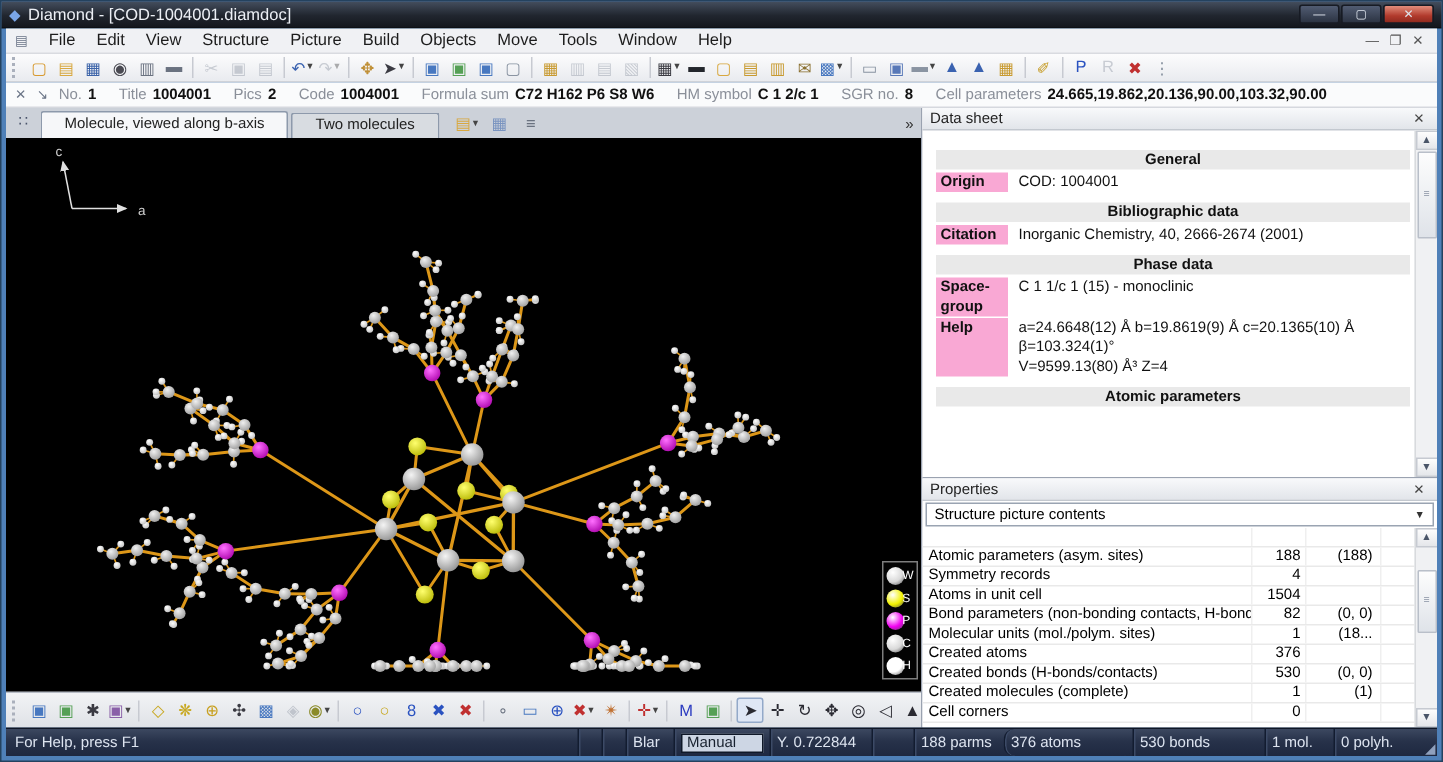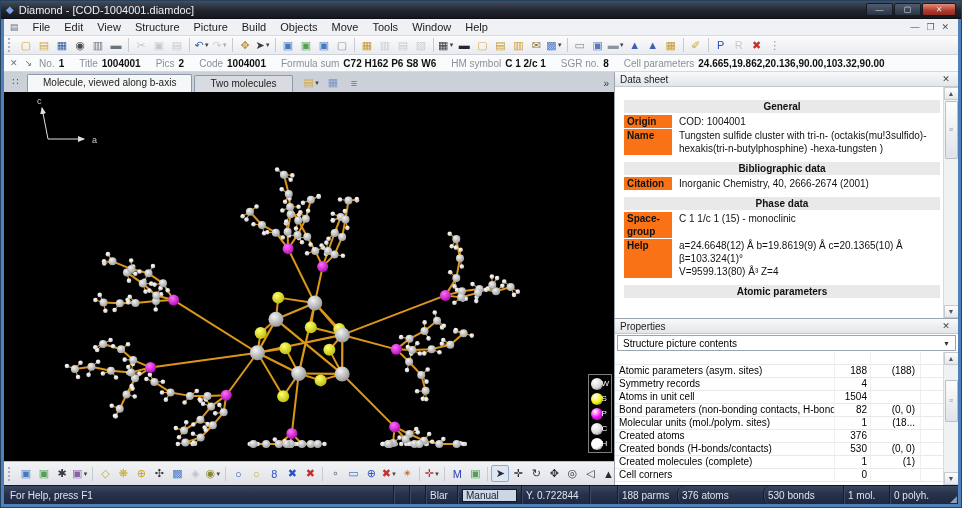--- a/index.html
+++ b/index.html
@@ -67,21 +67,21 @@
   .panel-header{height:15px;background:linear-gradient(#f8f9fb,#e2e5ea);border-bottom:1px solid #c3c8cf;
                 display:flex;align-items:center;font-size:10px;color:#222;padding:0 5px;flex-shrink:0}
   .panel-close{margin-left:auto;color:#444;font-size:9px;width:14px;text-align:center}
   .datasheet{height:247px;display:flex;flex-direction:column;border-bottom:1px solid #9aa2b0;background:#fff;flex-shrink:0}
   .ds-body{flex:1;display:flex;overflow:hidden;min-height:0}
   .ds-content{flex:1;padding:12px 3px 0 9px;font-size:10px;color:#111;overflow:hidden;min-width:0}
   .ds-section-title{background:#e9e9e9;text-align:center;font-weight:bold;height:13px;
                     line-height:13px;margin:1px 0 2px 0}
   .ds-section{margin-bottom:7px}
   .ds-row{display:flex;margin-bottom:1px;line-height:13px}
-  .ds-label{width:48px;background:#f97316;font-weight:bold;padding:0 3px;margin-right:7px;flex-shrink:0}
+  .ds-label{width:48px;background:#f9a8d4;font-weight:bold;padding:0 3px;margin-right:7px;flex-shrink:0}
   .ds-value{flex:1;white-space:pre-line}
   .scrollbar{width:15px;background:#f0f1f3;border-left:1px solid #d8dadd;display:flex;
              flex-direction:column;align-items:center;flex-shrink:0}
   .sb-btn{width:15px;height:13px;background:linear-gradient(#fdfdfd,#e4e6ea);border:1px solid #c6cad1;
           font-size:7px;color:#4a5568;text-align:center;line-height:11px;flex-shrink:0}
   .sb-thumb{width:13px;background:linear-gradient(#fdfdfd,#dfe3e9);border:1px solid #b9bfc9;
             border-radius:1px;margin:1px 0;font-size:7px;color:#8a93a3;text-align:center;flex-shrink:0}
   .sb-space{flex:1}
   .properties{flex:1;display:flex;flex-direction:column;background:#fff;min-height:0}
   .props-select{height:16px;border:1px solid #9aa4b2;background:#fff;margin:1px 2px;display:flex;
@@ -1156,24 +1156,20 @@
           <span class="panel-close">✕</span>
         </div>
         <div class="ds-body">
           <div class="ds-content" id="ds-content">
               <div class="ds-section">
                 <div class="ds-section-title">General</div>
                 <div class="ds-row">
                   <div class="ds-label">Origin</div>
                   <div class="ds-value">COD: 1004001</div>
                 </div>
-                <div class="ds-row">
-                  <div class="ds-label">Name</div>
-                  <div class="ds-value">Tungsten sulfide cluster with tri-n- (octakis(mu!3sulfido)-hexakis(tri-n-butylphosphine) -hexa-tungsten )</div>
-                </div>
               </div>
               <div class="ds-section">
                 <div class="ds-section-title">Bibliographic data</div>
                 <div class="ds-row">
                   <div class="ds-label">Citation</div>
                   <div class="ds-value">Inorganic Chemistry, 40, 2666-2674 (2001)</div>
                 </div>
               </div>
               <div class="ds-section">
                 <div class="ds-section-title">Phase data</div>
@@ -1291,20 +1287,20 @@
         <span class="status-cell" style="width: 16px;"></span>
         <span class="status-cell" style="width: 16px;"></span>
         <span class="status-cell" style="width: 32px;">Blar</span>
         <span class="status-cell" style="width: 64px;">
           <span class="inset">Manual</span>
         </span>
         <span class="status-cell" style="width: 68px;">Y. 0.722844</span>
         <span class="status-cell" style="width: 28px;"></span>
         <span class="status-cell" style="width: 60px;">188 parms</span>
         <span class="status-cell" style="width: 86px; border-radius: 7px;">376 atoms</span>
-        <span class="status-cell" style="width: 80px; border-radius: 7px;">530 bonds</span>
+        <span class="status-cell" style="width: 88px;">530 bonds</span>
         <span class="status-cell" style="width: 46px;">1 mol.</span>
         <span class="status-cell" style="width: 54px;">0 polyh.</span>
       </span>
     <span class="status-grip">◢</span>
   </div>
 
 </div>
 
 </body></html>

